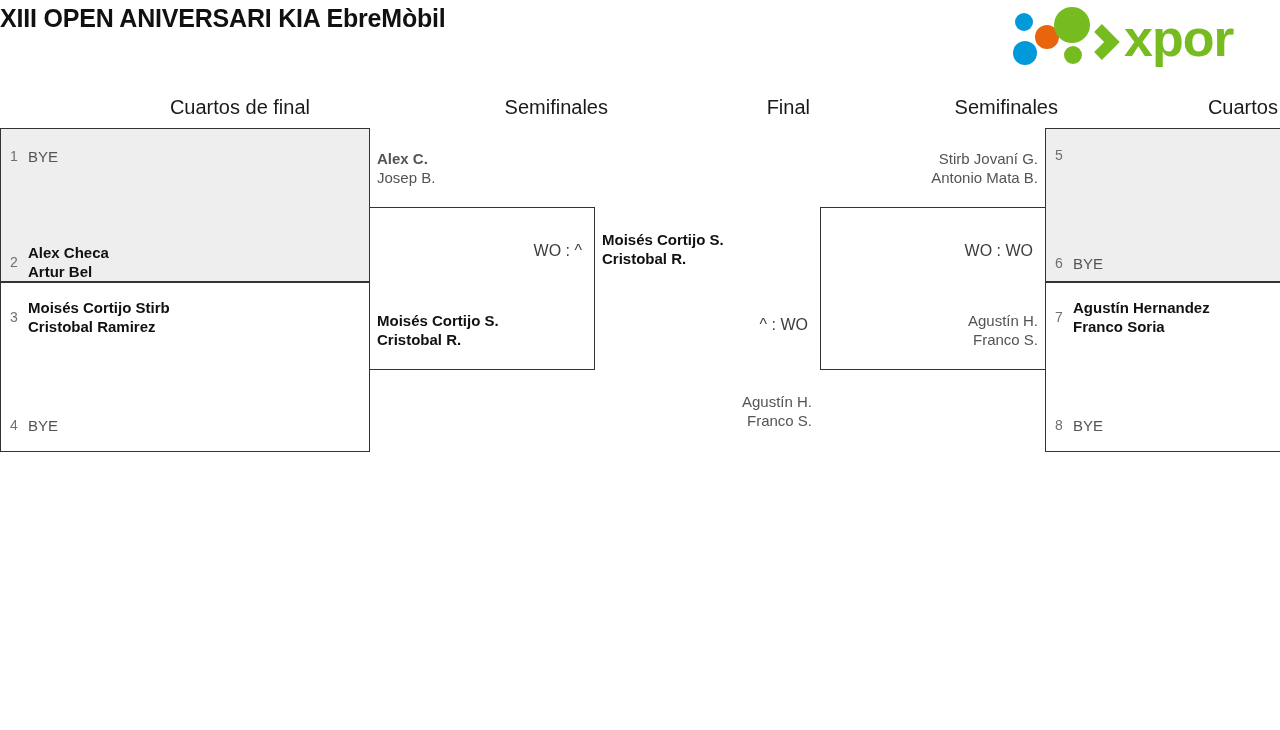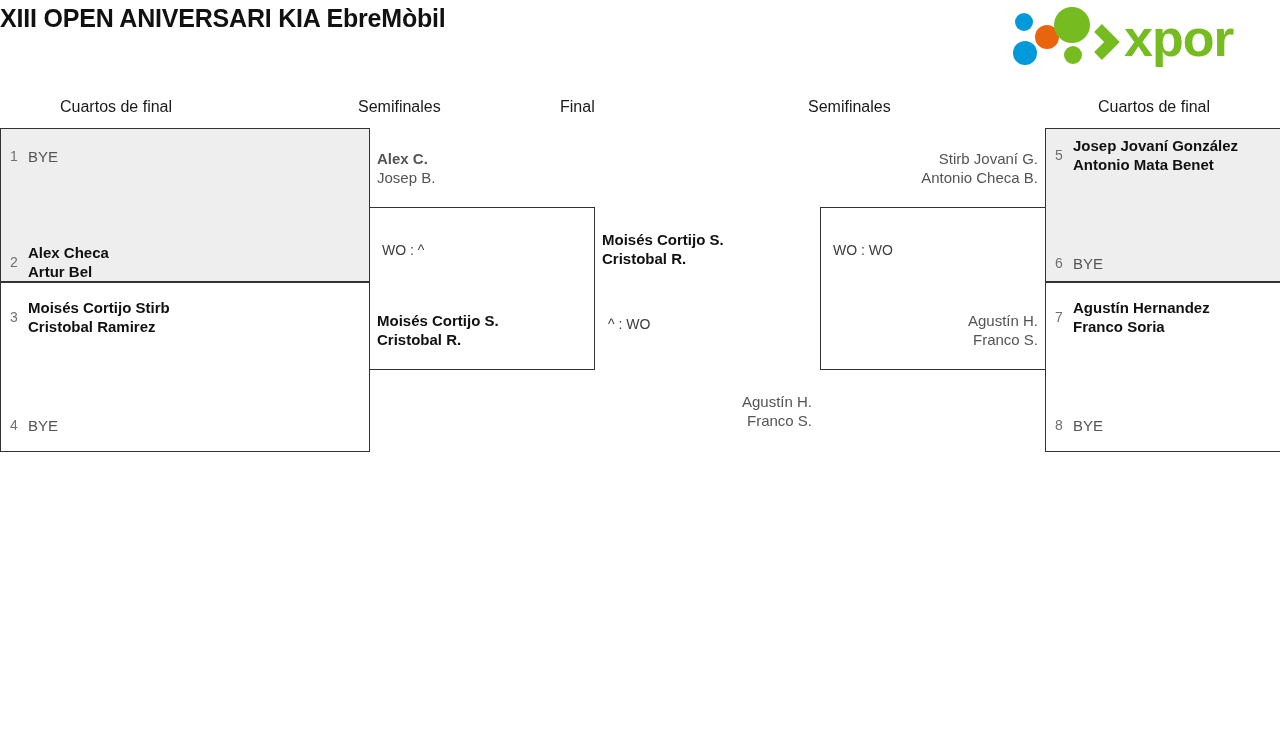--- a/index.html
+++ b/index.html
@@ -42,24 +42,24 @@
     top: 4px;
     width: 232px;
     height: 66px;
   }
   #logo svg { display: block; }
 
   
   .round-header {
     position: absolute;
     top: 96px;
-    font-size: 16px;
+    font-size: 20px;
     line-height: 22px;
     color: #1a1a1a;
-    text-align: left;
+    text-align: right;
     white-space: nowrap;
   }
 
   
   .match-box {
     position: absolute;
     box-sizing: border-box;
     border: 1px solid #333333;
     background: #ffffff;
   }
@@ -87,23 +87,23 @@
   .names {
     font-size: 15px;
     line-height: 19px;
   }
   .names .n { display: block; }
   .winner .names { font-weight: bold; color: #111111; }
 
   
   .score {
     position: absolute;
-    font-size: 14px;
+    font-size: 16px;
     color: #3d3d3d;
-    text-align: left;
+    text-align: right;
     white-space: nowrap;
   }
 </style>
 </head>
 <body>
 
 <div id="header">
 
   <div id="title-block">
     <div>XIII OPEN ANIVERSARI KIA EbreMòbil</div>
@@ -195,41 +195,37 @@
     <span class="n" style="color:#545454;">Agustín H.</span>
     <span class="n" style="color:#545454;">Franco S.</span>
   </span>
 </div>
 
 <div class="match-box" style="left:820px; top:207px; width:226px; height:163px;"></div>
 
 <div class="slot right-align" style="left:828px; top:148px; width:210px; height:40px;">
   <span class="names">
     <span class="n" style="color:#545454;">Stirb Jovaní G.</span>
-    <span class="n" style="color:#545454;">Antonio Checa B.</span>
+    <span class="n" style="color:#545454;">Antonio Mata B.</span>
   </span>
 </div>
 
 <div class="score" style="left:833px; top:242px; width:200px;">WO : WO</div>
 
 <div class="slot right-align" style="left:828px; top:310px; width:210px; height:40px;">
   <span class="names">
     <span class="n" style="color:#545454;">Agustín H.</span>
     <span class="n" style="color:#545454;">Franco S.</span>
   </span>
 </div>
 
 <div class="match-box shaded" style="left:1045px; top:128px; width:370px; height:154px;"></div>
 
 <div class="slot winner" style="left:1051px; top:135px; width:340px; height:40px;">
   <span class="seed">5</span>
-  <span class="names">
-    <span class="n">Josep Jovaní González</span>
-    <span class="n">Antonio Mata Benet</span>
-  </span>
 </div>
 
 <div class="slot" style="left:1051px; top:251px; width:340px; height:24px;">
   <span class="seed">6</span>
   <span class="names">
     <span class="n" style="color:#545454;">BYE</span>
   </span>
 </div>
 
 <div class="match-box" style="left:1045px; top:282px; width:370px; height:170px;"></div>

